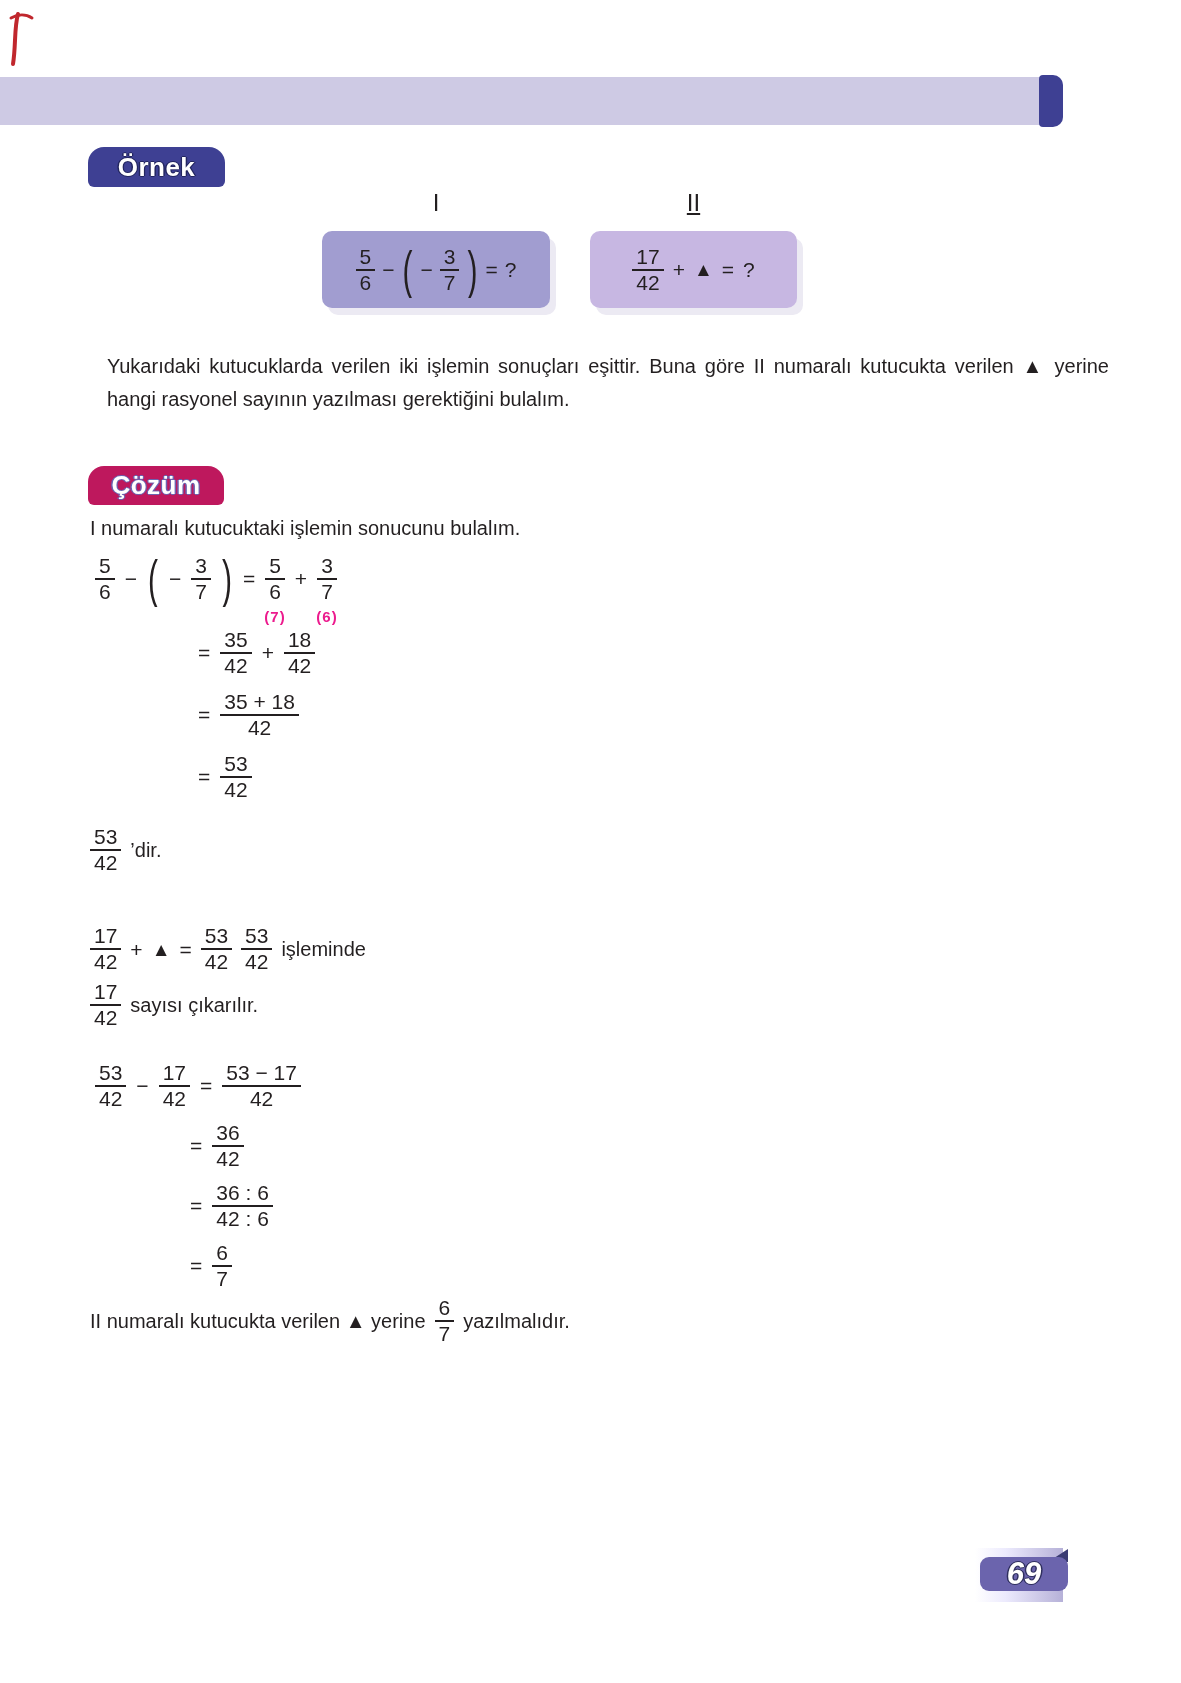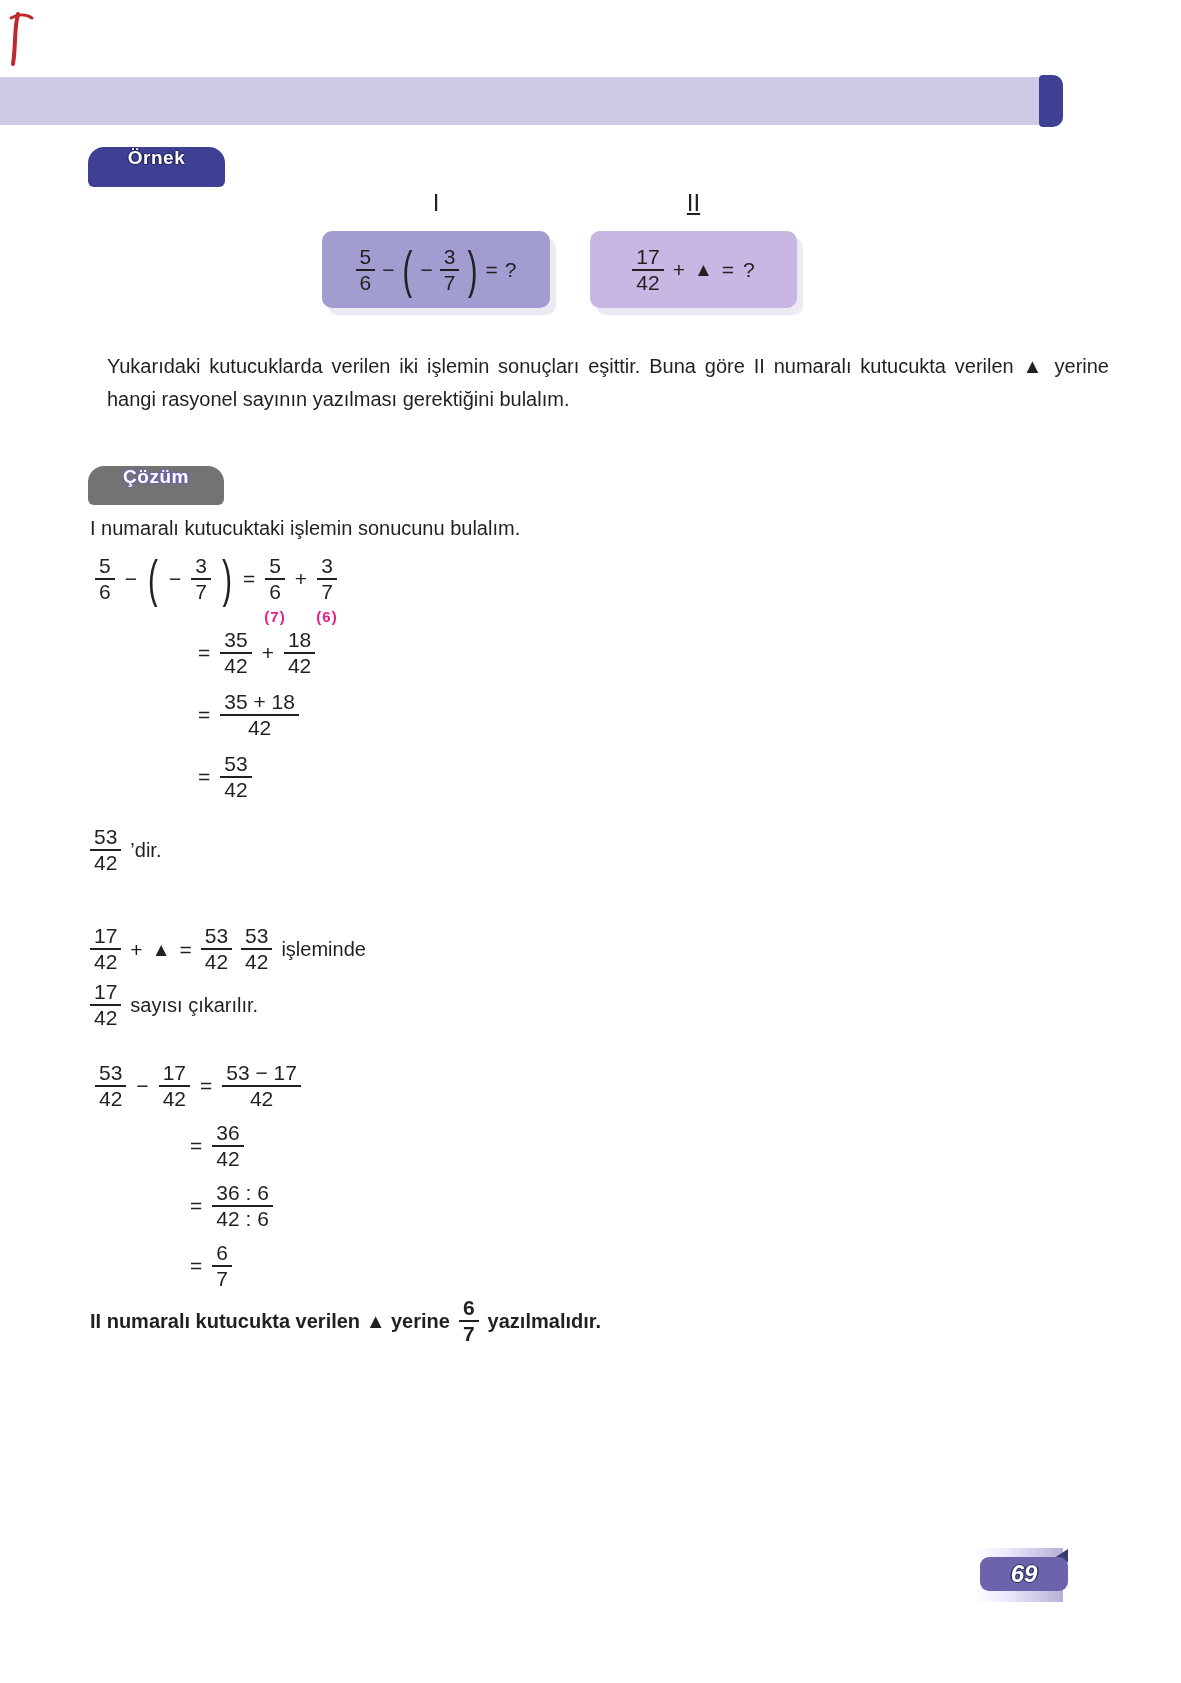--- a/index.html
+++ b/index.html
@@ -13,30 +13,30 @@
   .top-bar{
     position:absolute;left:0;top:77px;width:1063px;height:48px;
     background:#cecae4;border-radius:0 8px 8px 0;
   }
   .top-bar-cap{
     position:absolute;right:0;top:-2px;width:24px;height:52px;
     background:#3e4093;border-radius:4px 10px 10px 4px;
   }
   
   .badge{
-    position:absolute;display:flex;justify-content:center;
-    color:#fff;font-weight:bold;font-size:19px;letter-spacing:.5px;
+    position:absolute;display:flex;align-items:center;justify-content:center;
+    color:#fff;font-weight:bold;font-size:26px;letter-spacing:.5px;
   }
   .badge-ornek{
     left:88px;top:147px;width:137px;height:40px;background:#3e4093;
     border-radius:16px 16px 6px 6px;
     text-shadow:1.4px 0 0 #23265f,-1.4px 0 0 #23265f,0 1.4px 0 #23265f,0 -1.4px 0 #23265f;
   }
   .badge-cozum{
-    left:88px;top:466px;width:136px;height:39px;background:#737373;
+    left:88px;top:466px;width:136px;height:39px;background:#be185d;
     border-radius:16px 16px 6px 6px;
     text-shadow:1.4px 0 0 #6c63b0,-1.4px 0 0 #6c63b0,0 1.4px 0 #6c63b0,0 -1.4px 0 #6c63b0;
   }
   
   .roman{position:absolute;top:189px;font-size:24px;text-align:center;color:#231f20;}
   .roman.one{left:322px;width:228px;}
   .roman.two{left:590px;width:207px;text-decoration:underline;}
   .exbox{
     position:absolute;top:231px;height:77px;border-radius:10px;
     display:flex;align-items:center;justify-content:center;
@@ -74,21 +74,21 @@
     position:absolute;left:975px;top:1548px;width:88px;height:54px;
     background:linear-gradient(90deg,#ffffff 0%,#eceafd 35%,#b6b1d8 100%);
   }
   .pg-fold{
     position:absolute;left:1048px;top:1549px;width:0;height:0;
     border-left:20px solid transparent;border-bottom:13px solid #3a3b73;
   }
   .pg-pill{
     position:absolute;left:980px;top:1557px;width:88px;height:34px;background:#6b64ad;
     border-radius:9px;display:flex;align-items:center;justify-content:center;
-    color:#fff;font-weight:bold;font-style:italic;font-size:24px;
+    color:#fff;font-weight:bold;font-style:italic;font-size:31px;
     text-shadow:1.4px 0 0 #2f2f5e,-1.4px 0 0 #2f2f5e,0 1.4px 0 #2f2f5e,0 -1.4px 0 #2f2f5e;
   }
 </style>
 </head>
 <body>
 
 <svg class="corner-mark" width="36" height="70" viewBox="0 0 36 70">
   <path d="M14 8 C 10 22, 12 40, 9 58" stroke="#c0272d" stroke-width="4" fill="none" stroke-linecap="round"></path>
   <path d="M7 12 C 14 8, 22 8, 28 12" stroke="#c0272d" stroke-width="3" fill="none" stroke-linecap="round"></path>
 </svg>
@@ -270,21 +270,21 @@
   </div>
   <div class="mrow indent2">
     <span class="op">=</span>
     <span class="frac">
       <span class="num">6</span>
       <span class="den">7</span>
     </span>
   </div>
 </div>
 
-<div class="para" style="top:1297px;font-weight:bold;">
+<div class="para" style="top:1297px;">
   <div class="inline-row">
     <span>II numaralı kutucukta verilen ▲ yerine</span>
     <span class="frac">
       <span class="num">6</span>
       <span class="den">7</span>
     </span>
     <span>yazılmalıdır.</span>
   </div>
 </div>
 

